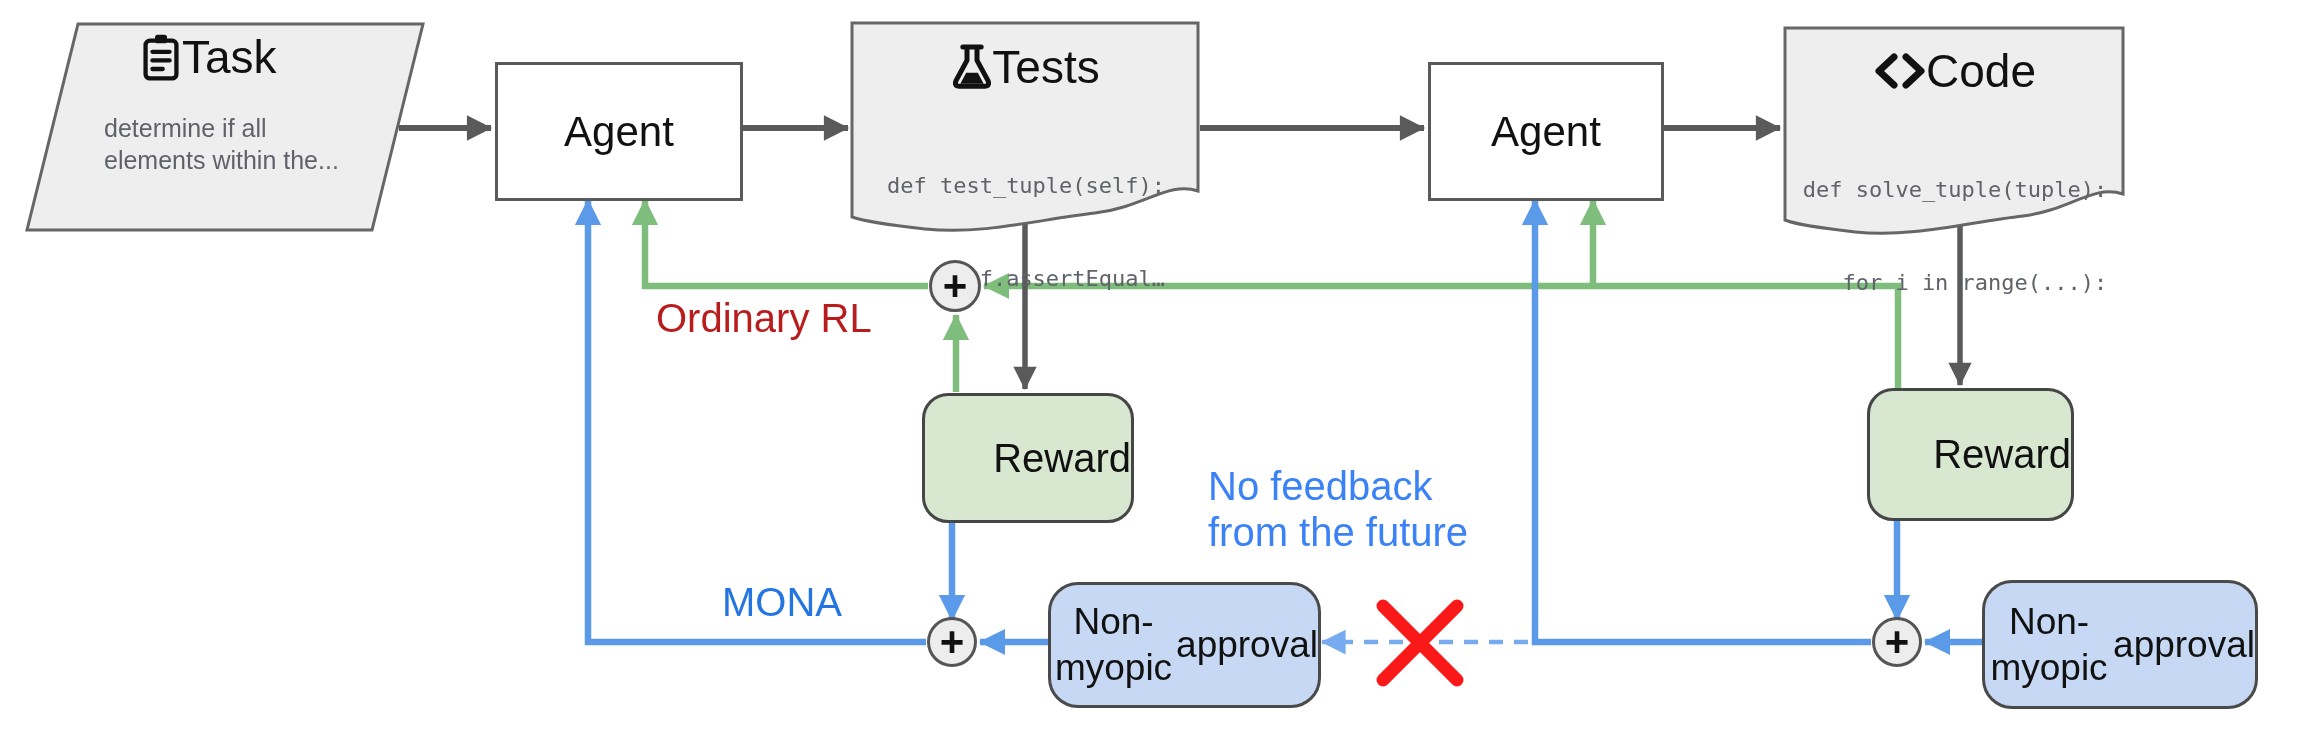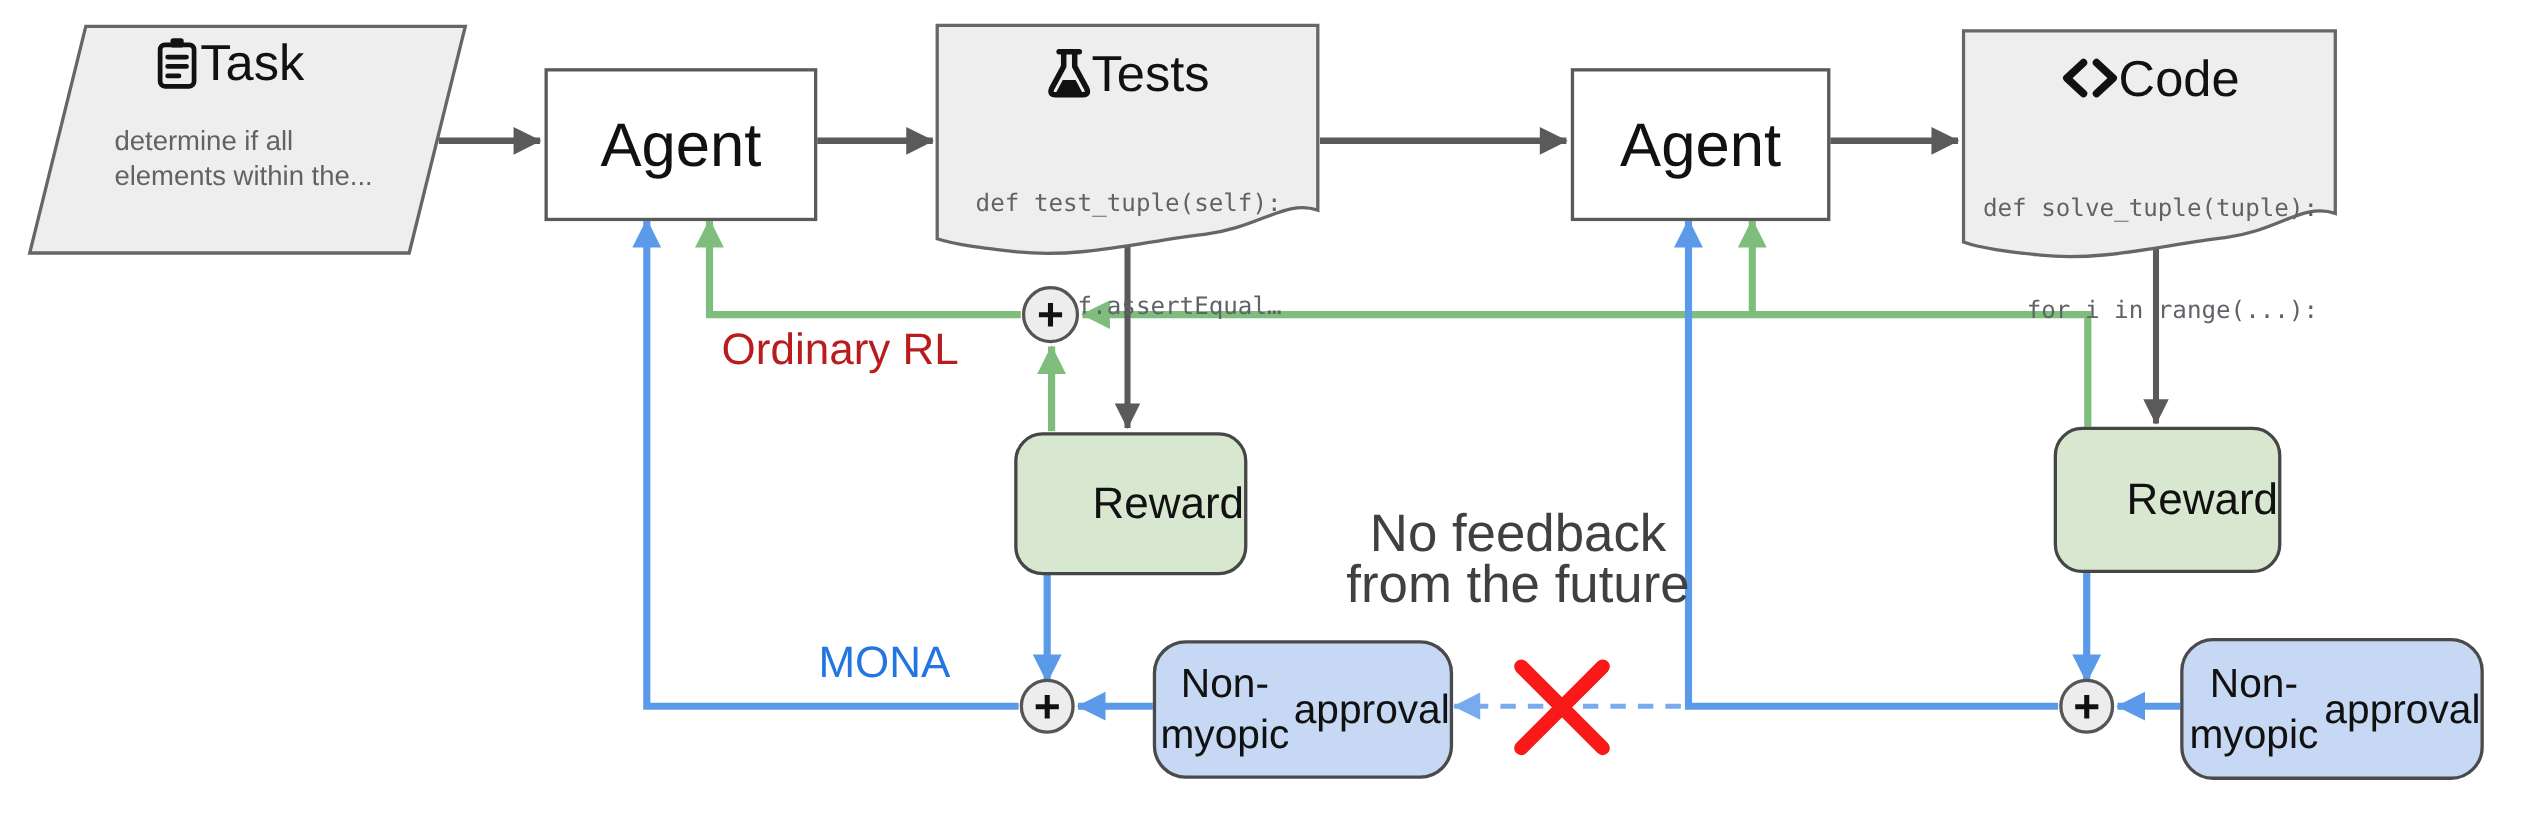--- a/index.html
+++ b/index.html
@@ -7,21 +7,21 @@
     position:relative;width:2316px;height:750px;background:#ffffff;overflow:hidden;
     font-family:"Liberation Sans", sans-serif;color:#1b1b1b;
   }
   .abs{position:absolute;}
   svg{display:block;}
 
   
   .agent-box{
     position:absolute;background:#ffffff;border:3px solid #5a5a5a;
     display:flex;align-items:center;justify-content:center;
-    font-size:56px;color:#111;
+    font-size:42px;color:#111;
   }
   .reward-box{
     position:absolute;background:#d8e7d0;border:3px solid #464646;border-radius:26px;
     display:flex;align-items:center;justify-content:flex-end;
     font-size:40px;color:#111;
   }
   .approval-box{
     position:absolute;background:#c6d8f3;border:3px solid #4a4a4a;border-radius:30px;
     display:flex;flex-direction:row;align-items:center;justify-content:center;
     font-size:37px;line-height:46px;color:#111;text-align:center;
@@ -33,21 +33,21 @@
   }
   .doc-text{position:absolute;display:flex;flex-direction:column;align-items:center;}
   .doc-title{display:flex;align-items:center;font-size:46px;color:#111;}
   .code-lines{margin-top:14px;text-align:right;font-family:"DejaVu Sans Mono",monospace;
     font-size:22px;line-height:31px;color:#5f6368;white-space:pre;}
   .task-title{position:absolute;display:flex;align-items:center;font-size:46px;color:#111;}
   .task-body{position:absolute;font-size:25px;line-height:32px;color:#5f6368;}
   .loop-label{position:absolute;font-size:40px;}
   .label-green{color:#b91c1c;text-align:right;}
   .label-blue{color:#2376e2;}
-  .red-note{position:absolute;color:#404040;font-size:48px;line-height:46px;text-align:center;}
+  .red-note{position:absolute;color:#3b82f6;font-size:40px;line-height:46px;}
   .line-block span{display:block;}
 </style>
 </head>
 <body>
 
 <div id="canvas">
 
   <svg class="abs" style="left:0;top:0" width="2316" height="750" viewBox="0 0 2316 750">
     <defs>
       <marker id="m-dark" viewBox="0 0 12 12" refX="11" refY="6" markerWidth="4.6" markerHeight="4.6" orient="auto" markerUnits="strokeWidth">
@@ -177,20 +177,20 @@
     <span>+</span>
   </div>
   <div class="sum-circle" style="left:927px;top:617px;width:50px;height:50px">
     <span>+</span>
   </div>
   <div class="sum-circle" style="left:1872px;top:617px;width:50px;height:50px">
     <span>+</span>
   </div>
 
   <div class="loop-label label-green" style="left:656px;top:296px">Ordinary RL</div>
-  <div class="loop-label label-blue" style="left:744px;top:580px">MONA</div>
+  <div class="loop-label label-blue" style="left:722px;top:580px">MONA</div>
 
   <div class="red-note line-block" style="left:1208px;top:463px;width:344px">
     <span>No feedback</span>
     <span>from the future</span>
   </div>
 
 </div>
 
 </body></html>

